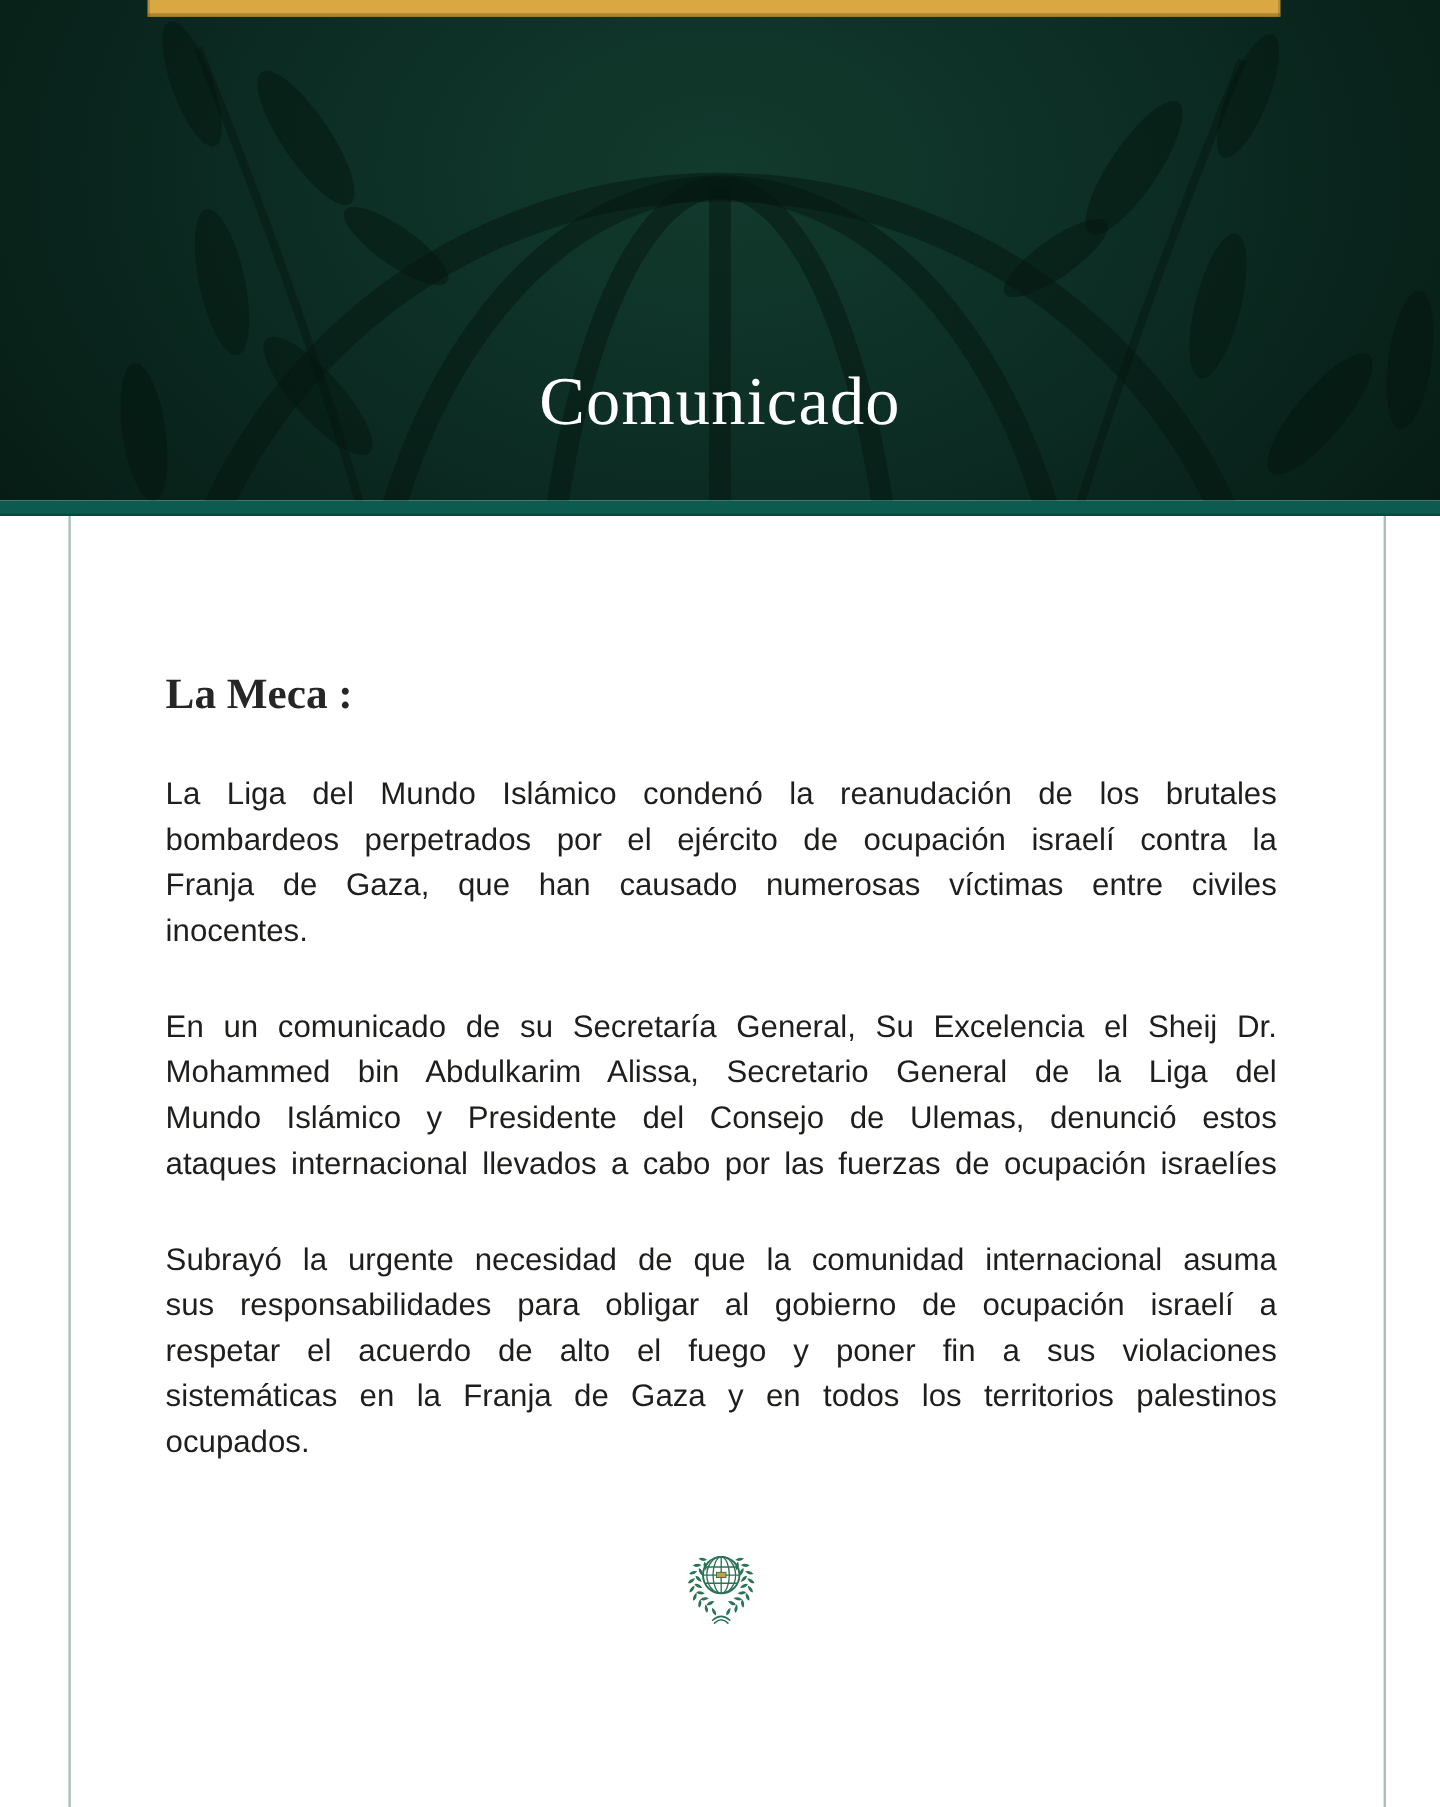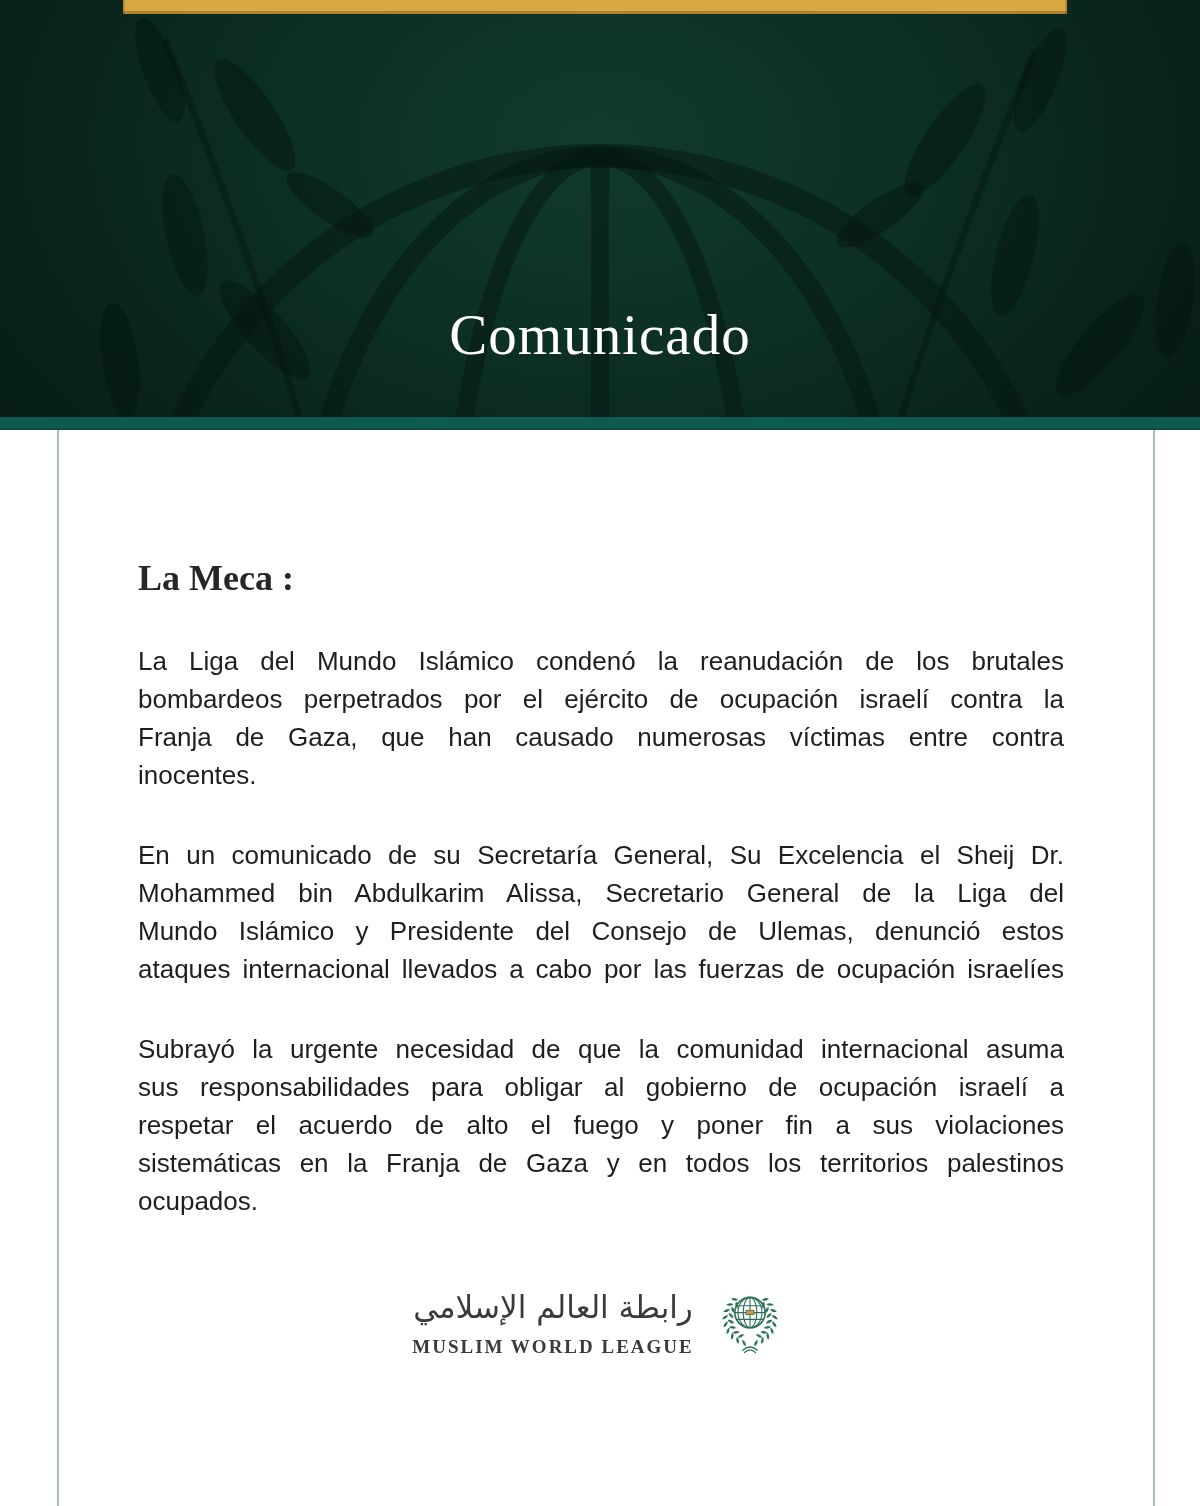--- a/index.html
+++ b/index.html
@@ -131,42 +131,38 @@
 
   <div class="rule rule-left"></div>
   <div class="rule rule-right"></div>
 
   <main class="doc">
     <h2 class="dateline">La Meca :</h2>
 
     <div class="para">
         <div class="tline">La Liga del Mundo Islámico condenó la reanudación de los brutales</div>
         <div class="tline">bombardeos perpetrados por el ejército de ocupación israelí contra la</div>
-        <div class="tline">Franja de Gaza, que han causado numerosas víctimas entre contra</div>
+        <div class="tline">Franja de Gaza, que han causado numerosas víctimas entre civiles</div>
         <div class="tline tlast">inocentes.</div>
       </div>
     <div class="para">
         <div class="tline">En un comunicado de su Secretaría General, Su Excelencia el Sheij Dr.</div>
         <div class="tline">Mohammed bin Abdulkarim Alissa, Secretario General de la Liga del</div>
         <div class="tline">Mundo Islámico y Presidente del Consejo de Ulemas, denunció estos</div>
         <div class="tline">ataques internacional llevados a cabo por las fuerzas de ocupación israelíes</div>
       </div>
     <div class="para">
         <div class="tline">Subrayó la urgente necesidad de que la comunidad internacional asuma</div>
         <div class="tline">sus responsabilidades para obligar al gobierno de ocupación israelí a</div>
         <div class="tline">respetar el acuerdo de alto el fuego y poner fin a sus violaciones</div>
         <div class="tline">sistemáticas en la Franja de Gaza y en todos los territorios palestinos</div>
         <div class="tline tlast">ocupados.</div>
       </div>
 
     <div class="logo">
-      <div class="logo-text">
-        <div class="logo-arabic">رابطة العالم الإسلامي</div>
-        <div class="logo-latin">MUSLIM WORLD LEAGUE</div>
-      </div>
       <svg width="80" height="82" viewBox="0 0 100 100" aria-hidden="true">
         <defs>
           <path id="lf" d="M0 -4.6 Q3.2 -0.6 0 4.6 Q-3.2 -0.6 0 -4.6"></path>
           <clipPath id="gcl">
               <circle cx="50" cy="42" r="19"></circle>
             </clipPath>
         </defs>
 
         <g fill="#2b7257">
           <use href="#lf" transform="rotate(38 50 50) translate(50 19) rotate(42)"></use>

